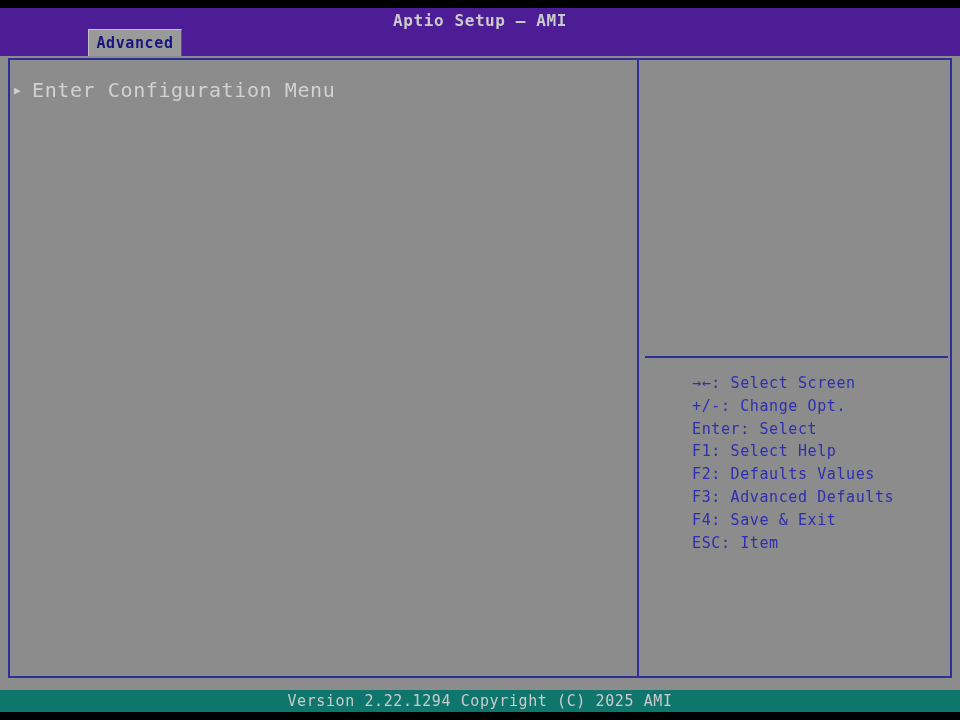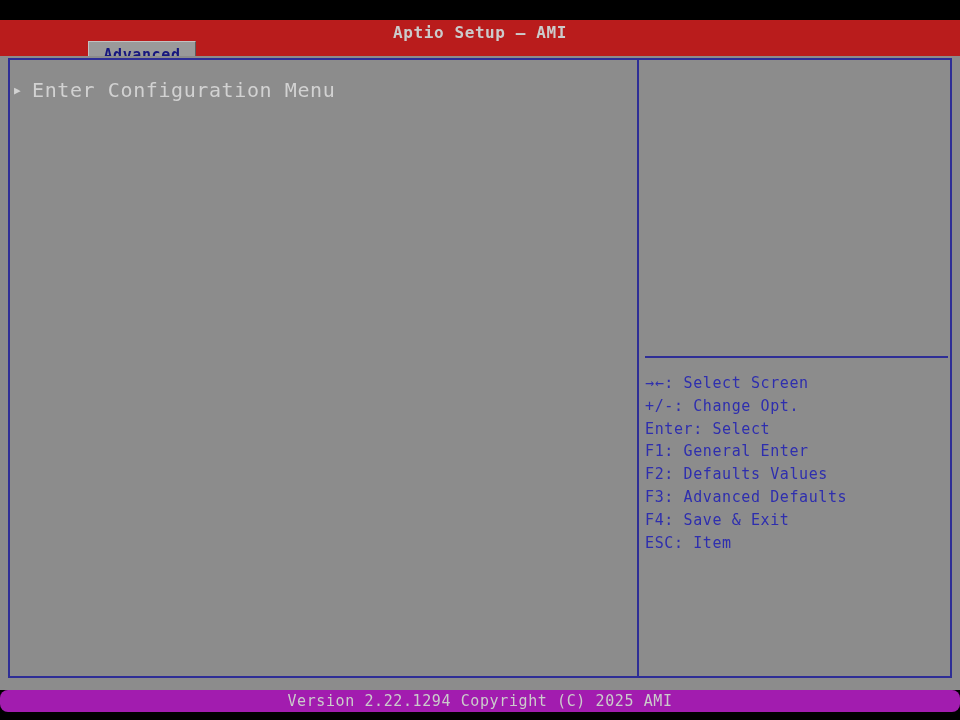--- a/index.html
+++ b/index.html
@@ -5,33 +5,33 @@
   * { margin: 0; padding: 0; box-sizing: border-box; }
   html, body {
     width: 960px; height: 720px;
     background: #000000;
     font-family: "DejaVu Sans Mono", "Liberation Mono", monospace;
     overflow: hidden;
     position: relative;
   }
   
   .header-bar {
-    position: absolute; top: 20px; left: 0; width: 960px; height: 48px;
-    background: #b91c1c;
+    position: absolute; top: 8px; left: 0; width: 960px; height: 48px;
+    background: #4c1d95;
   }
   .window-title {
     padding-top: 3px;
     text-align: center;
     font-size: 16px;
     font-weight: bold;
     letter-spacing: 0.6px;
     color: #cbcbcb;
   }
   .tab {
-    position: absolute; left: 88px; bottom: 0; width: 108px; height: 27px;
+    position: absolute; left: 88px; bottom: 0; width: 94px; height: 27px;
     background: #9a9a9a;
     border-top: 1px solid #c2c2c2;
     border-left: 1px solid #c2c2c2;
     border-right: 1px solid #5c5c5c;
     display: flex; align-items: center; justify-content: center;
     font-size: 15px;
     font-weight: bold;
     letter-spacing: 0.6px;
     color: #16167e;
     cursor: default;
@@ -93,27 +93,27 @@
   }
   .hotkeys {
     position: absolute; top: 312px; left: 6px; right: 2px;
   }
   .hotkey-line {
     font-size: 15px;
     letter-spacing: 0.6px;
     line-height: 22.8px;
     color: #2e2eae;
     white-space: pre;
+    margin-left: 47px;
   }
   
   .footer-bar {
     position: absolute; top: 690px; left: 0; width: 960px; height: 22px;
-    background: #a21caf;
+    background: #0f766e;
     text-align: center;
-    border-radius: 8px;
   }
   .footer-text {
     font-size: 15px;
     letter-spacing: 0.6px;
     line-height: 22px;
     color: #cbcbcb;
   }
 </style>
 </head>
 <body>
@@ -134,21 +134,21 @@
     </div>
 
     <div class="vertical-divider"></div>
 
     <div class="right-panel">
       <div class="help-divider"></div>
       <div class="hotkeys">
         <div class="hotkey-line">→←: Select Screen</div>
         <div class="hotkey-line">+/-: Change Opt.</div>
         <div class="hotkey-line">Enter: Select</div>
-        <div class="hotkey-line">F1: General Enter</div>
+        <div class="hotkey-line">F1: Select Help</div>
         <div class="hotkey-line">F2: Defaults Values</div>
         <div class="hotkey-line">F3: Advanced Defaults</div>
         <div class="hotkey-line">F4: Save &amp; Exit</div>
         <div class="hotkey-line">ESC: Item</div>
       </div>
     </div>
 
   </div>
 </div>
 

